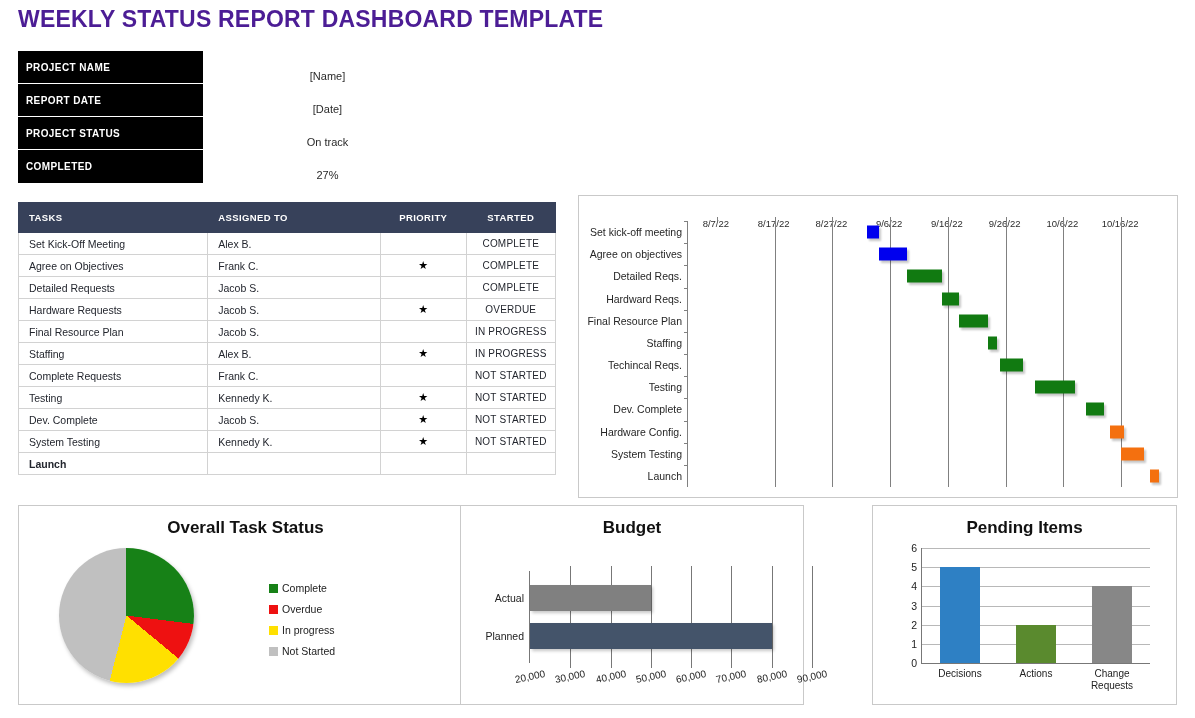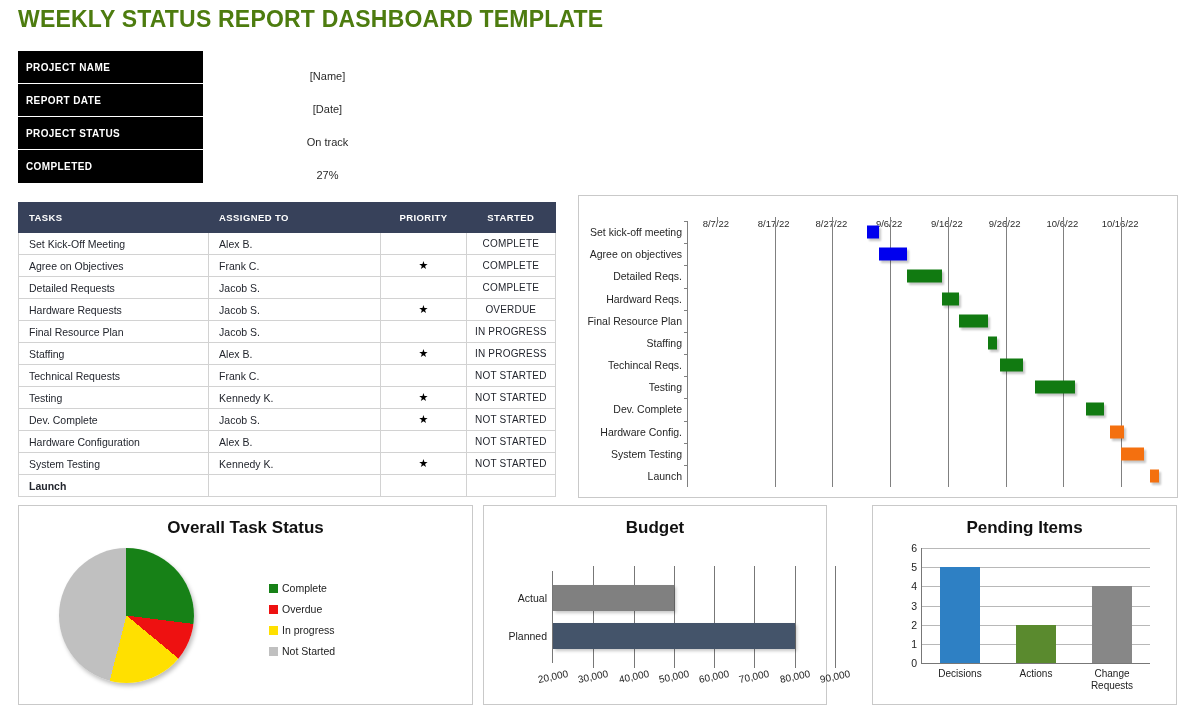--- a/index.html
+++ b/index.html
@@ -1,20 +1,20 @@
 <!DOCTYPE html>
 <html><head>
 <meta charset="utf-8">
 <style>
   html,body{margin:0;padding:0;background:#ffffff;}
   body{width:1195px;height:718px;position:relative;font-family:"Liberation Sans",sans-serif;color:#1a1a1a;overflow:hidden;}
   .abs{position:absolute;}
 
   
-  #page-title{left:18px;top:6px;font-size:23px;font-weight:bold;color:#4d7c0f;letter-spacing:.2px;}
+  #page-title{left:18px;top:6px;font-size:23px;font-weight:bold;color:#4c1d95;letter-spacing:.2px;}
 
   
   #info-block{left:18px;top:51px;width:185px;}
   .info-row{height:33px;background:#000000;color:#ffffff;font-size:10px;font-weight:bold;
             letter-spacing:.4px;display:flex;align-items:center;padding-left:8px;
             border-bottom:1px solid #ffffff;box-sizing:border-box;}
   .info-row:last-child{border-bottom:none;}
   #info-values{left:203px;top:51px;width:185px;padding-left:32px;}
   .info-val{height:33px;display:flex;align-items:flex-end;justify-content:center;
             font-size:11px;color:#2a2a2a;padding-bottom:2px;box-sizing:border-box;}
@@ -50,21 +50,21 @@
   .gantt-grid{position:absolute;top:0;bottom:0;width:1px;background:#808080;}
   .gantt-tick{position:absolute;top:-4px;width:1px;height:4px;background:#808080;}
   .gantt-rowlabel{position:absolute;right:0;font-size:10.5px;color:#262626;white-space:nowrap;
                   transform:translateY(-50%);text-align:right;}
   .gantt-rowtick{position:absolute;left:-4px;width:4px;height:1px;background:#808080;}
   .gantt-bar{position:absolute;height:13px;transform:translateY(-50%);
              box-shadow:2px 2px 2px rgba(0,0,0,.22);}
 
   
   #pie-panel{left:18px;top:505px;width:455px;height:200px;}
-  #budget-panel{left:483px;top:505px;width:344px;height:200px;}
+  #budget-panel{left:460px;top:505px;width:344px;height:200px;}
   #pending-panel{left:872px;top:505px;width:305px;height:200px;}
   .chart-title{text-align:center;font-size:17px;font-weight:bold;color:#111;margin-top:12px;}
 
   
   #pie-wrap{position:absolute;left:40px;top:42px;width:135px;height:135px;}
   #pie-shape{width:135px;height:135px;border-radius:50%;box-shadow:2px 3px 4px rgba(0,0,0,.25);}
   #pie-legend{position:absolute;left:250px;top:76px;}
   .legend-item{display:flex;align-items:center;margin-bottom:9px;font-size:10.5px;color:#222;}
   .legend-swatch{width:9px;height:9px;margin-right:4px;display:inline-block;}
 
@@ -146,41 +146,35 @@
         <td class="col-priority"></td>
         <td class="col-status st-inprogress">IN PROGRESS</td>
       </tr>
       <tr>
         <td class="col-task">Staffing</td>
         <td class="col-assigned">Alex B.</td>
         <td class="col-priority"><span class="star">★</span></td>
         <td class="col-status st-inprogress">IN PROGRESS</td>
       </tr>
       <tr>
-        <td class="col-task">Technical Requests</td>
+        <td class="col-task">Complete Requests</td>
         <td class="col-assigned">Frank C.</td>
         <td class="col-priority"></td>
         <td class="col-status st-notstarted">NOT STARTED</td>
       </tr>
       <tr>
         <td class="col-task">Testing</td>
         <td class="col-assigned">Kennedy K.</td>
         <td class="col-priority"><span class="star">★</span></td>
         <td class="col-status st-notstarted">NOT STARTED</td>
       </tr>
       <tr>
         <td class="col-task">Dev. Complete</td>
         <td class="col-assigned">Jacob S.</td>
         <td class="col-priority"><span class="star">★</span></td>
-        <td class="col-status st-notstarted">NOT STARTED</td>
-      </tr>
-      <tr>
-        <td class="col-task">Hardware Configuration</td>
-        <td class="col-assigned">Alex B.</td>
-        <td class="col-priority"></td>
         <td class="col-status st-notstarted">NOT STARTED</td>
       </tr>
       <tr>
         <td class="col-task">System Testing</td>
         <td class="col-assigned">Kennedy K.</td>
         <td class="col-priority"><span class="star">★</span></td>
         <td class="col-status st-notstarted">NOT STARTED</td>
       </tr>
       <tr class="launch-row">
         <td class="col-task">Launch</td>

